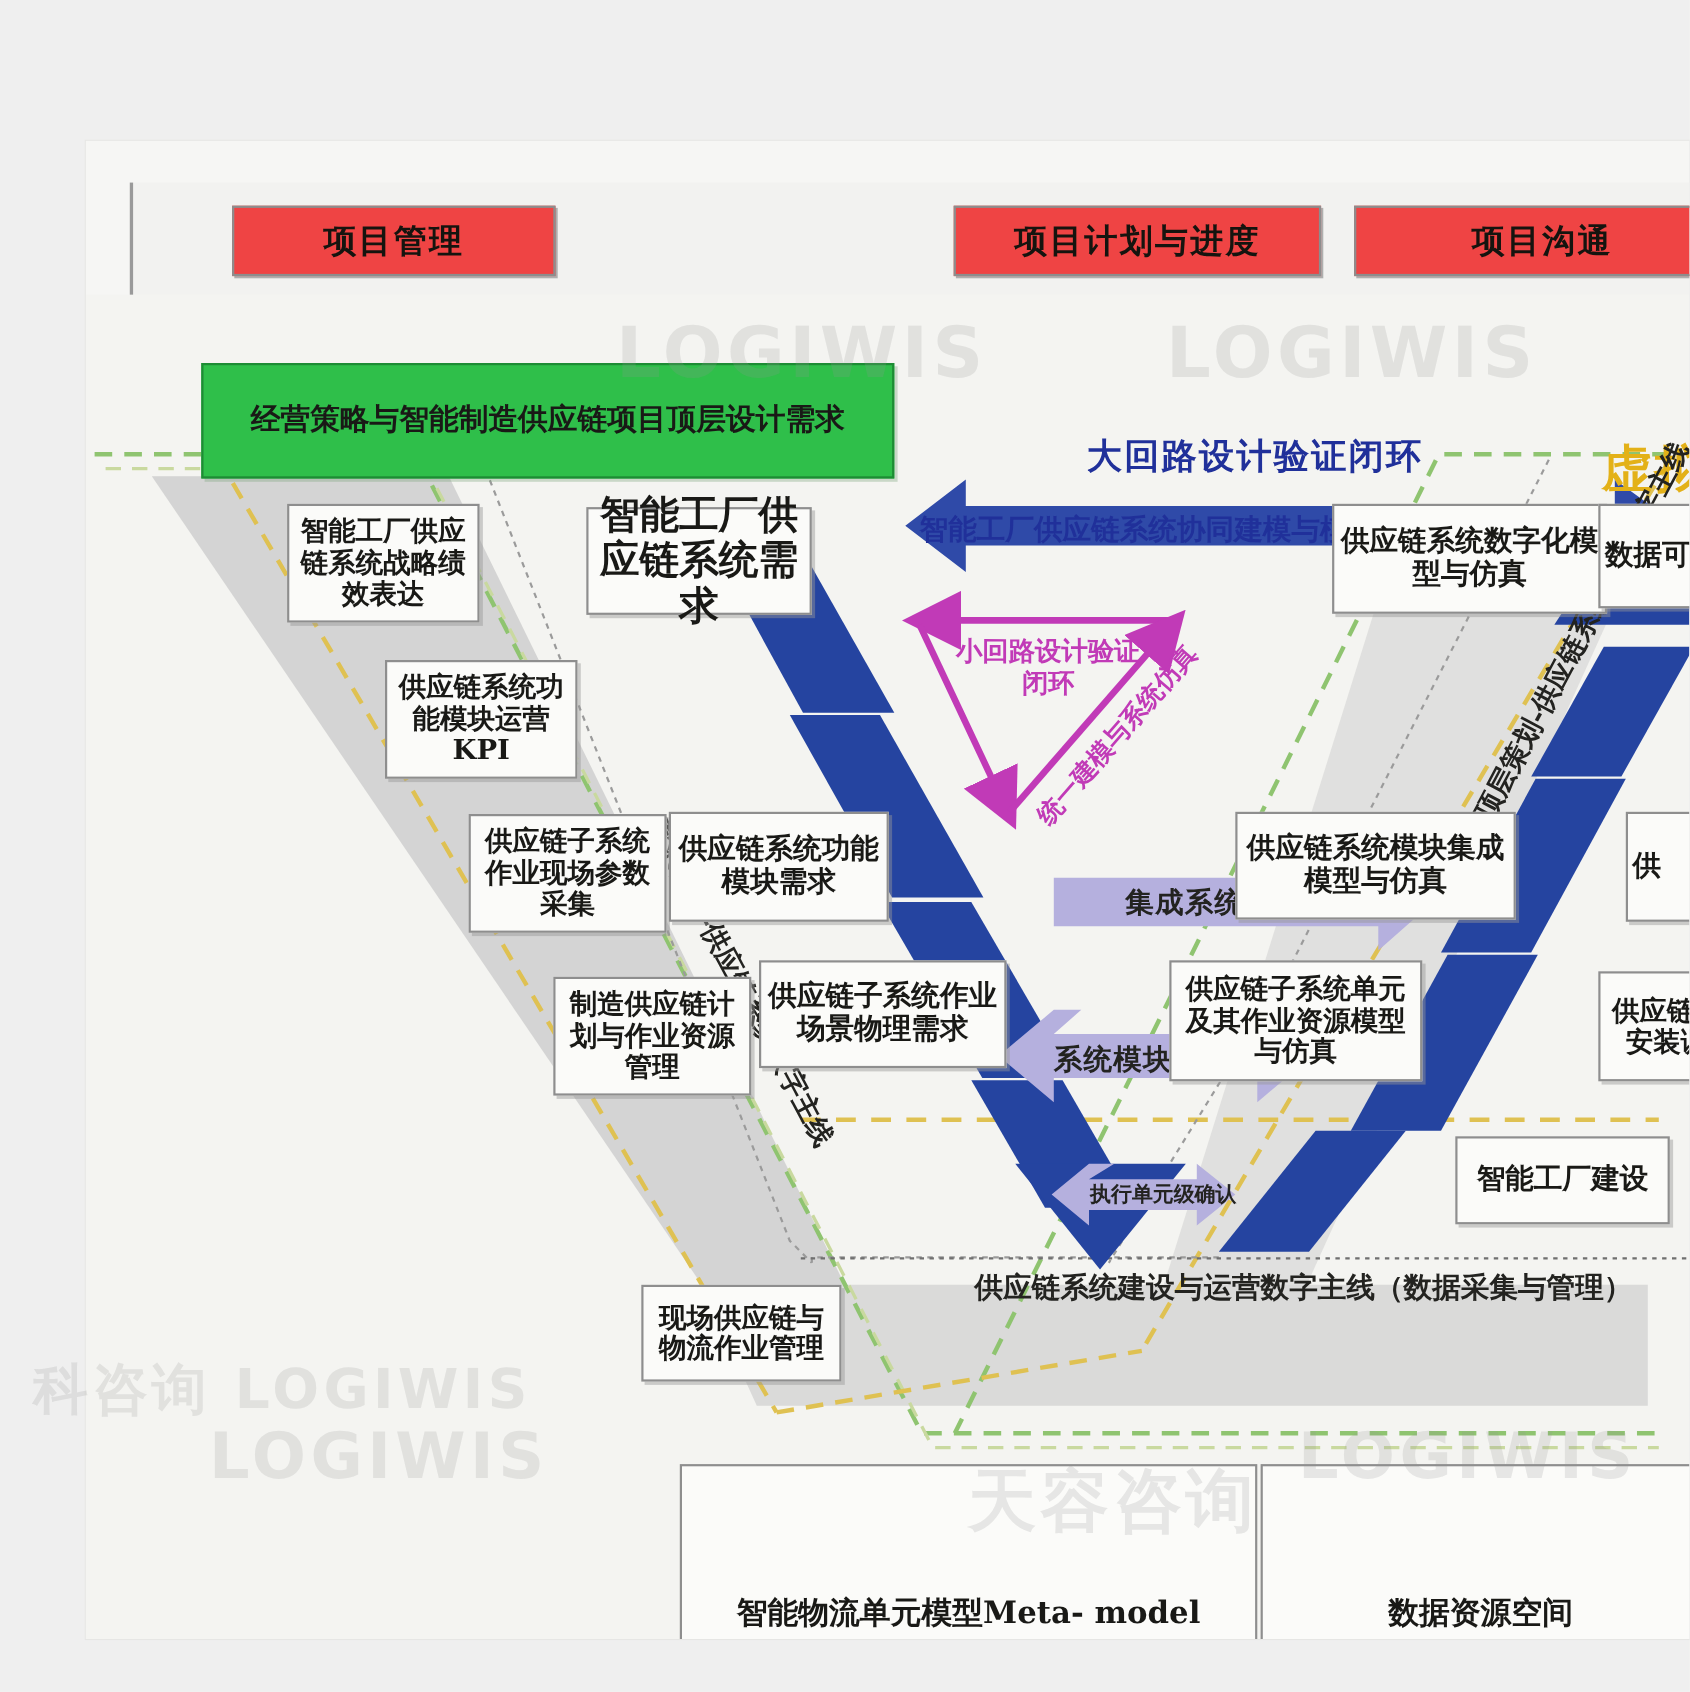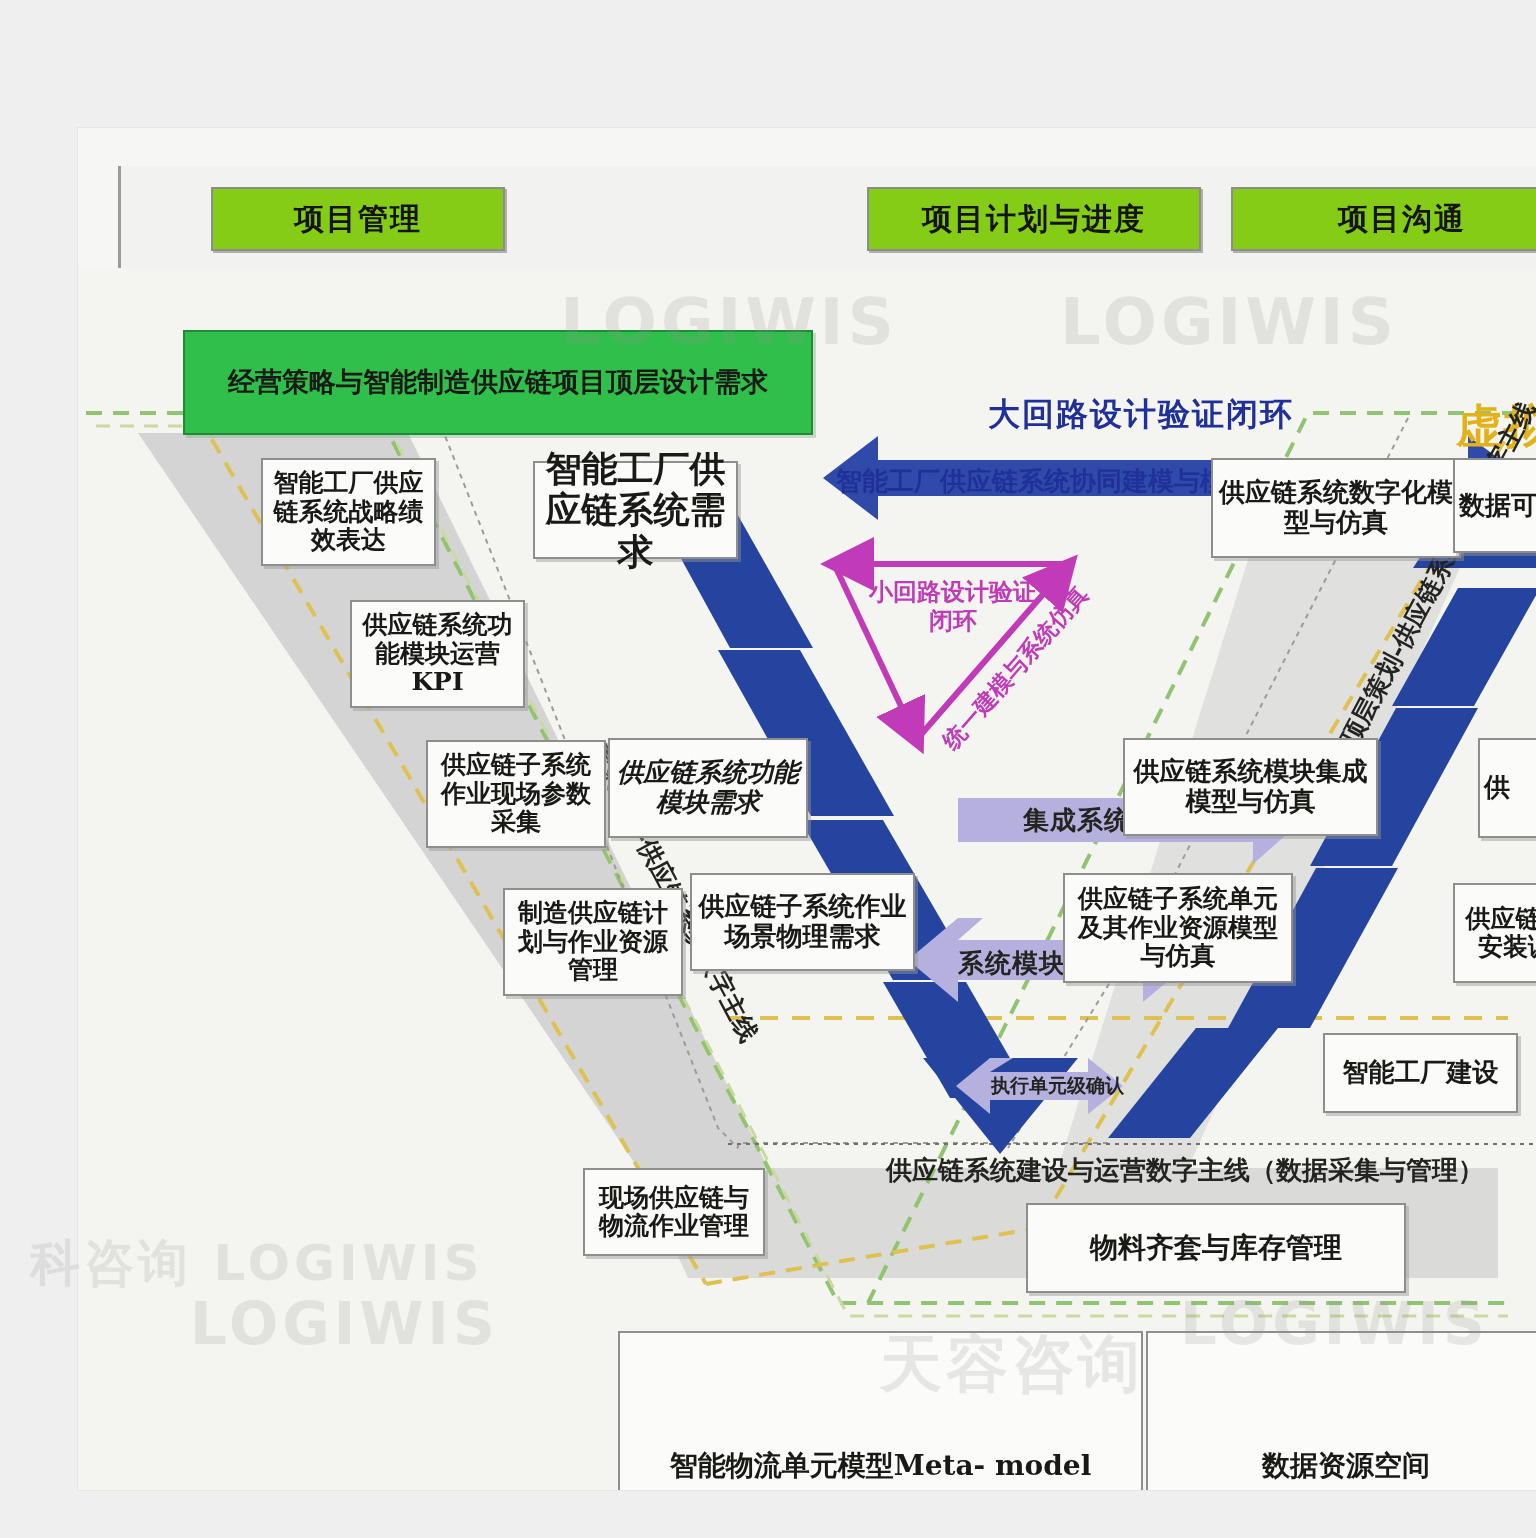--- a/index.html
+++ b/index.html
@@ -19,21 +19,21 @@
     overflow:hidden;
   }
 
   
   .toolbar{
     position:absolute;left:40px;top:38px;width:1418px;height:102px;
     background:#f2f2f0;border-left:3px solid #9a9a9a;
   }
   .tbtn{
     position:absolute;top:21px;height:60px;
-    background:#84cc16;
+    background:#ef4444;
     border:2px solid #8d8d8d;
     box-shadow:2px 2px 0 rgba(120,120,120,.55);
     display:flex;align-items:center;justify-content:center;
     color:#15140f;font-weight:700;font-size:30px;letter-spacing:2px;
     font-family:"DejaVu Serif","Liberation Serif",serif;
     white-space:nowrap;
   }
 
   
   .canvas{
@@ -228,21 +228,21 @@
       <div class="node" style="left:425px;top:620px;width:180px;height:108px;font-size:25px;">
         <span>制造供应链计划与作业资源管理</span>
       </div>
       <div class="node" style="left:505px;top:900px;width:182px;height:88px;font-size:25px;">
         <span>现场供应链与物流作业管理</span>
       </div>
 
       <div class="node" style="left:455px;top:193px;width:205px;height:98px;font-size:36px;">
         <span>智能工厂供应链系统需求</span>
       </div>
-      <div class="node" style="left:530px;top:470px;width:200px;height:100px;font-size:26px;font-style:italic;">
+      <div class="node" style="left:530px;top:470px;width:200px;height:100px;font-size:26px;">
         <span>供应链系统功能模块需求</span>
       </div>
       <div class="node" style="left:612px;top:605px;width:225px;height:98px;font-size:26px;">
         <span>供应链子系统作业场景物理需求</span>
       </div>
 
       <div class="node" style="left:1133px;top:190px;width:250px;height:100px;font-size:26px;">
         <span>供应链系统数字化模型与仿真</span>
       </div>
       <div class="node" style="left:1045px;top:470px;width:255px;height:98px;font-size:26px;">
@@ -262,23 +262,20 @@
         <span>供</span>
       </div>
       <div class="node" style="left:1375px;top:615px;width:125px;height:100px;font-size:25px;justify-content:flex-start;">
         <span>供应链子安装调</span>
       </div>
 
       <div class="lbl dark" style="left:808px;top:885px;font-size:26px;">
         <span>供应链系统建设与运营数字主线（数据采集与管理）</span>
       </div>
 
-      <div class="node" style="left:948px;top:935px;width:380px;height:90px;font-size:28px;">
-        <span>物料齐套与库存管理</span>
-      </div>
 
       <div class="node" style="left:540px;top:1063px;width:525px;height:270px;font-size:28px;box-shadow:none;">
         <span>智能物流单元模型Meta- model</span>
       </div>
       <div class="node" style="left:1068px;top:1063px;width:400px;height:270px;font-size:28px;box-shadow:none;">
         <span>数据资源空间</span>
       </div>
 
     </div>
   </div>

